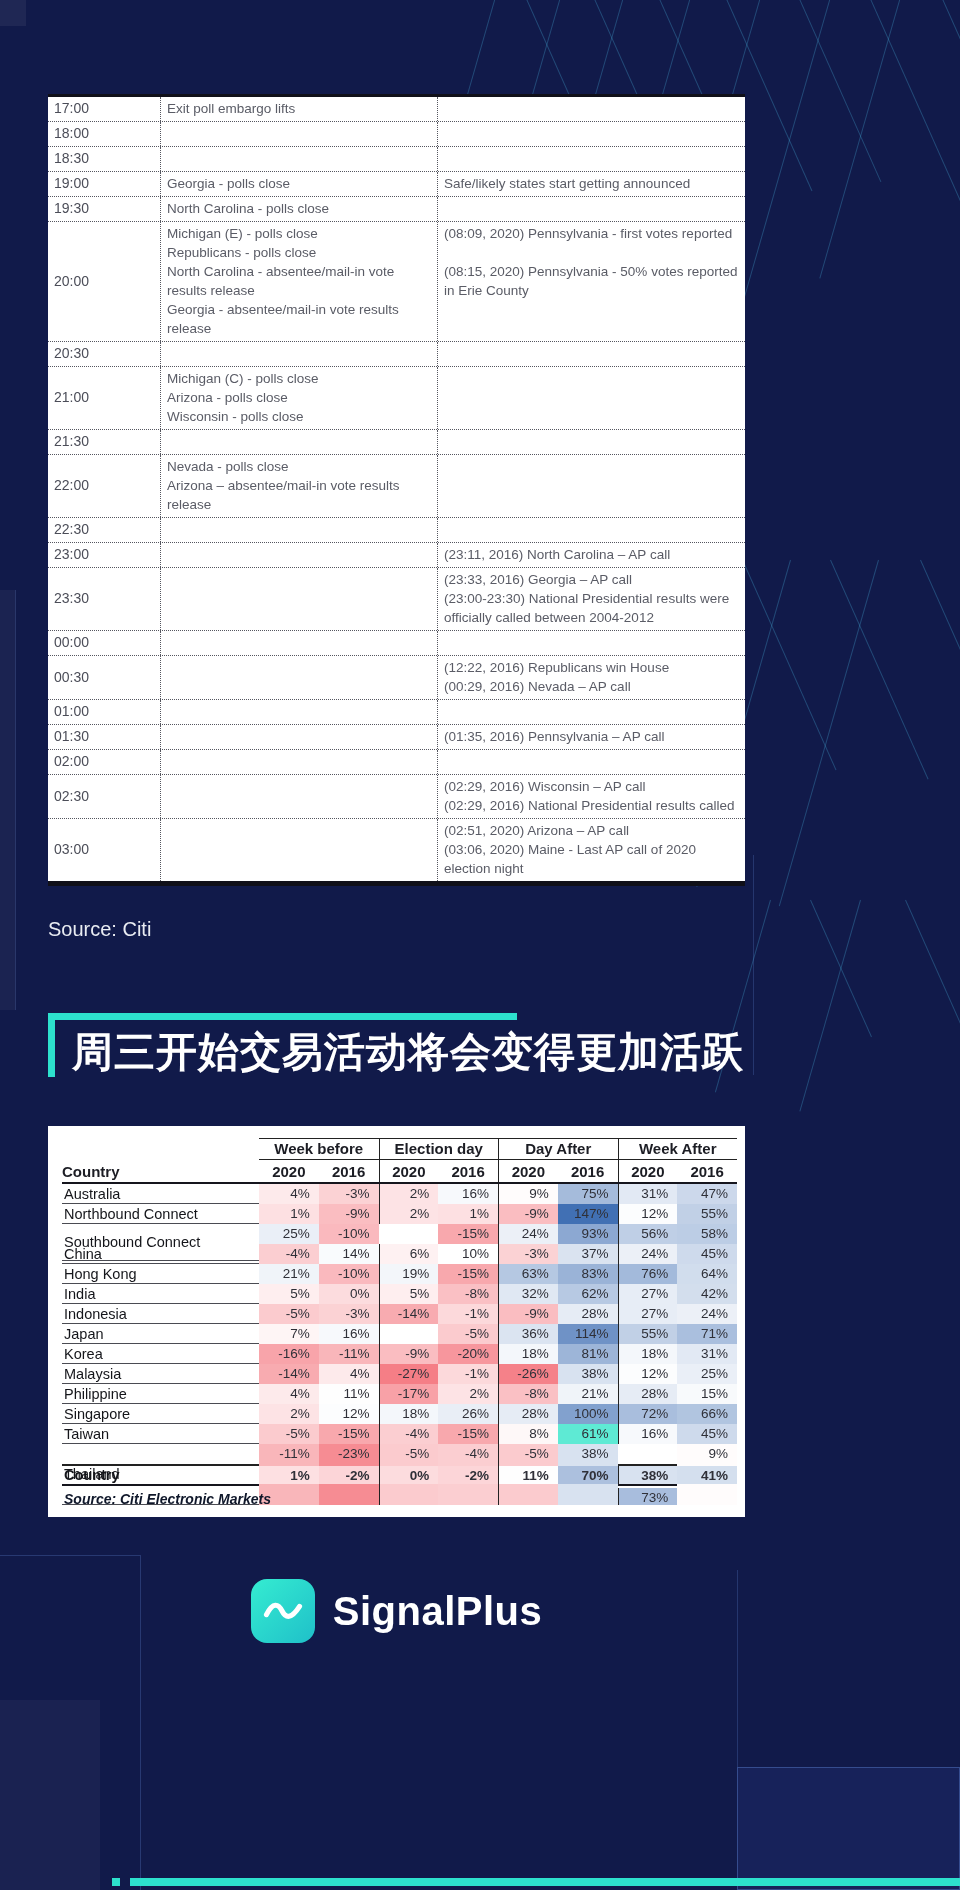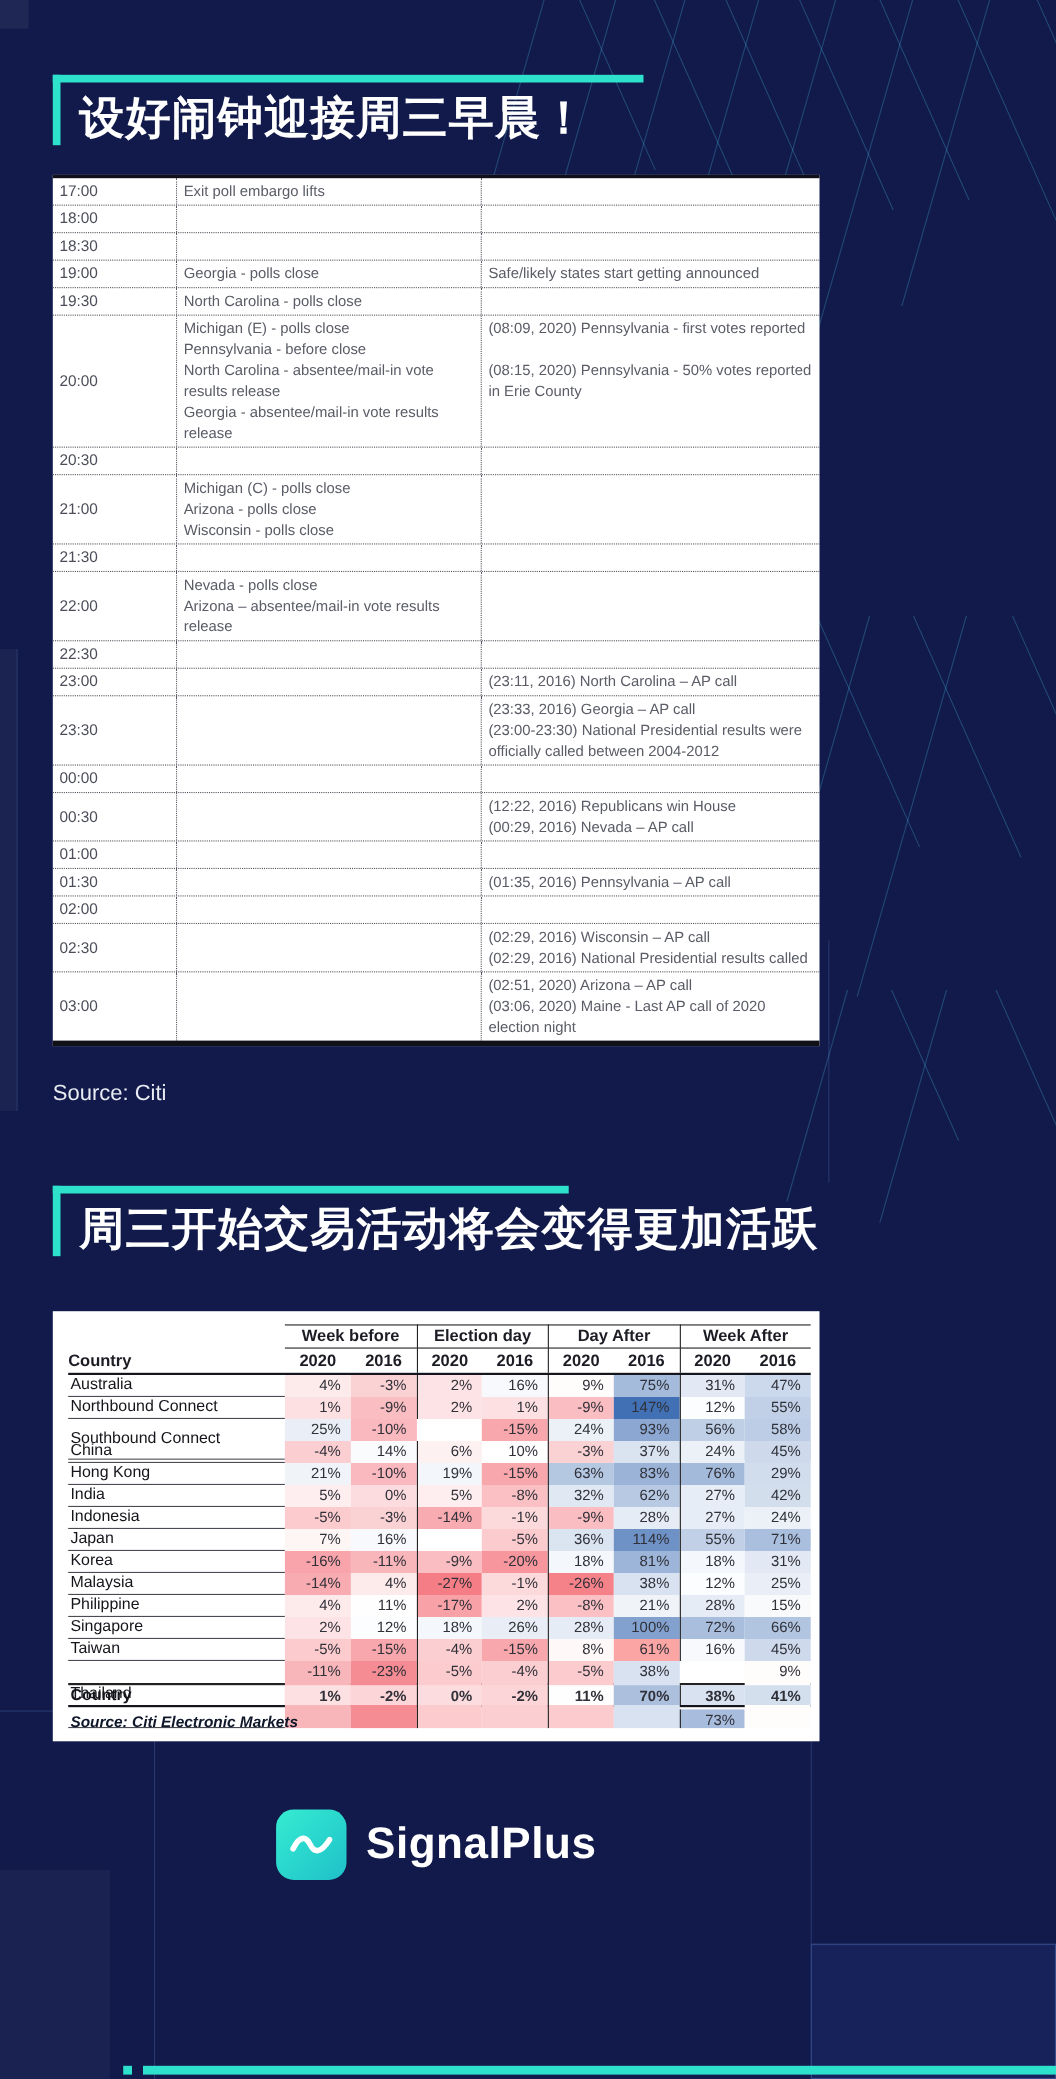--- a/index.html
+++ b/index.html
@@ -109,25 +109,20 @@
     <div class="decor diag" style="left: 770px; top: 900px; height: 200px; transform: rotate(16deg); transform-origin: center top;"></div>
     <div class="decor diag" style="left: 810px; top: 900px; height: 150px; transform: rotate(-24deg); transform-origin: center top;"></div>
     <div class="decor diag" style="left: 860px; top: 900px; height: 220px; transform: rotate(16deg); transform-origin: center top;"></div>
     <div class="decor diag" style="left: 905px; top: 900px; height: 170px; transform: rotate(-24deg); transform-origin: center top;"></div>
   </div>
 <div class="decor teal-sq"></div>
 <div class="decor teal-bar"></div>
 
 <div class="content">
 
-  <div class="title-wrap">
-    <div class="accent-h" style="width:537px"></div>
-    <div class="accent-v"></div>
-    <div class="big-title">设好闹钟迎接周三早晨！</div>
-  </div>
 
   <div class="card1">
     <div id="t1-body">
         <div class="t1-row">
           <div class="t1-cell t1-col0 time">17:00</div>
           <div class="t1-cell t1-col1">
             <div class="t1-line">Exit poll embargo lifts</div>
           </div>
           <div class="t1-cell t1-col2"></div>
         </div>
@@ -154,21 +149,21 @@
           <div class="t1-cell t1-col0 time">19:30</div>
           <div class="t1-cell t1-col1">
             <div class="t1-line">North Carolina - polls close</div>
           </div>
           <div class="t1-cell t1-col2"></div>
         </div>
         <div class="t1-row">
           <div class="t1-cell t1-col0 time">20:00</div>
           <div class="t1-cell t1-col1">
             <div class="t1-line">Michigan (E) - polls close</div>
-            <div class="t1-line">Pennsylvania - before close</div>
+            <div class="t1-line">Republicans - polls close</div>
             <div class="t1-line">North Carolina - absentee/mail-in vote results release</div>
             <div class="t1-line">Georgia - absentee/mail-in vote results release</div>
           </div>
           <div class="t1-cell t1-col2">
             <div class="t1-line">(08:09, 2020) Pennsylvania - first votes reported</div>
             <div class="t1-line"></div>
             <div class="t1-line">(08:15, 2020) Pennsylvania - 50% votes reported in Erie County</div>
           </div>
         </div>
         <div class="t1-row">
@@ -341,21 +336,21 @@
         </div>
         <div class="t2-row">
           <div class="t2-country">Hong Kong</div>
           <div class="t2-val" style="background: rgb(240, 244, 249);">21%</div>
           <div class="t2-val" style="background: rgb(250, 185, 190);">-10%</div>
           <div class="t2-val vline" style="background: rgb(243, 246, 250);">19%</div>
           <div class="t2-val" style="background: rgb(248, 168, 173);">-15%</div>
           <div class="t2-val vline" style="background: rgb(181, 200, 226);">63%</div>
           <div class="t2-val" style="background: rgb(154, 179, 215);">83%</div>
           <div class="t2-val vline" style="background: rgb(163, 186, 219);">76%</div>
-          <div class="t2-val" style="background: rgb(209, 221, 237);">29%</div>
+          <div class="t2-val" style="background: rgb(209, 221, 237);">64%</div>
         </div>
         <div class="t2-row">
           <div class="t2-country">India</div>
           <div class="t2-val" style="background: rgb(254, 238, 239);">5%</div>
           <div class="t2-val" style="background: rgb(252, 220, 222);">0%</div>
           <div class="t2-val vline" style="background: rgb(254, 238, 239);">5%</div>
           <div class="t2-val" style="background: rgb(250, 192, 196);">-8%</div>
           <div class="t2-val vline" style="background: rgb(224, 232, 243);">32%</div>
           <div class="t2-val" style="background: rgb(183, 201, 227);">62%</div>
           <div class="t2-val vline" style="background: rgb(231, 237, 246);">27%</div>
@@ -427,21 +422,21 @@
           <div class="t2-val vline" style="background: rgb(169, 190, 221);">72%</div>
           <div class="t2-val" style="background: rgb(177, 197, 224);">66%</div>
         </div>
         <div class="t2-row">
           <div class="t2-country">Taiwan</div>
           <div class="t2-val" style="background: rgb(251, 203, 206);">-5%</div>
           <div class="t2-val" style="background: rgb(248, 168, 173);">-15%</div>
           <div class="t2-val vline" style="background: rgb(251, 206, 209);">-4%</div>
           <div class="t2-val" style="background: rgb(248, 168, 173);">-15%</div>
           <div class="t2-val vline" style="background: rgb(254, 248, 248);">8%</div>
-          <div class="t2-val" style="background: #fca5a5;">61%</div>
+          <div class="t2-val" style="background: #5eead4;">61%</div>
           <div class="t2-val vline" style="background: rgb(247, 249, 252);">16%</div>
           <div class="t2-val" style="background: rgb(206, 218, 236);">45%</div>
         </div>
         <div class="t2-row">
           <div class="t2-country">Thailand</div>
           <div class="t2-val" style="background: rgb(249, 182, 186);">-11%</div>
           <div class="t2-val" style="background: rgb(246, 140, 147);">-23%</div>
           <div class="t2-val vline" style="background: rgb(251, 203, 206);">-5%</div>
           <div class="t2-val" style="background: rgb(251, 206, 209);">-4%</div>
           <div class="t2-val vline" style="background: rgb(251, 203, 206);">-5%</div>

